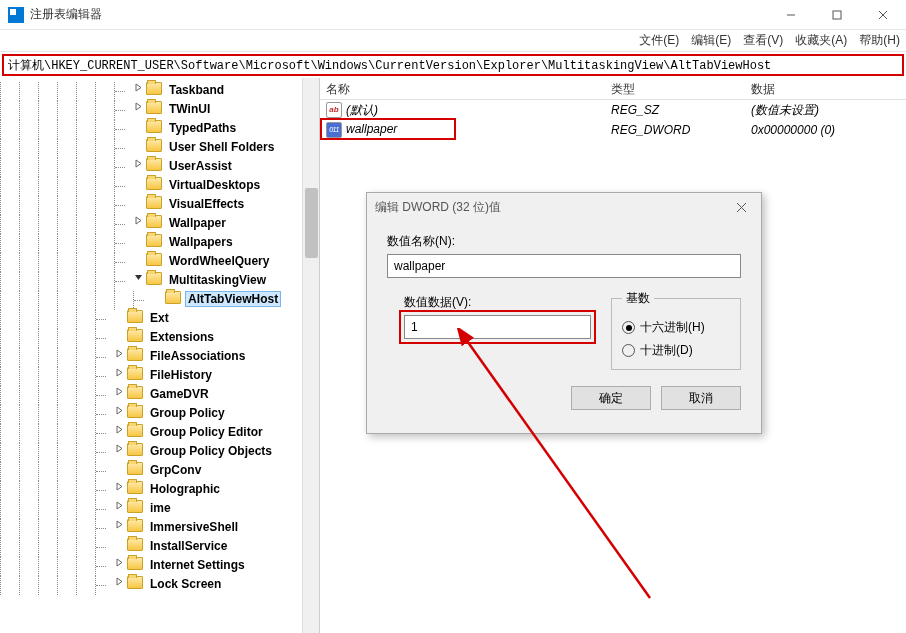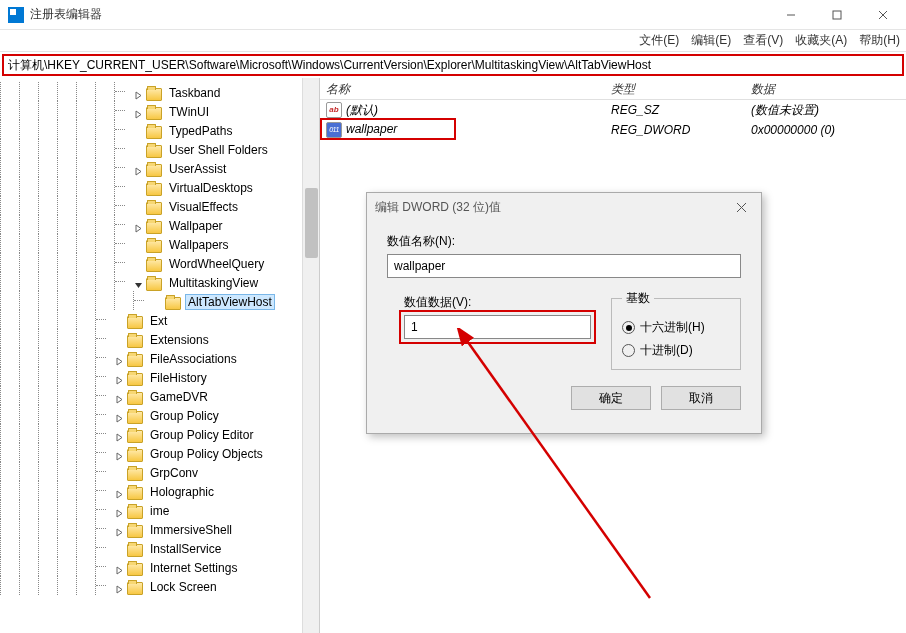--- a/index.html
+++ b/index.html
@@ -13,43 +13,43 @@
 .win-controls { display: flex; }
 .win-btn { width: 46px; height: 30px; display:flex; align-items:center; justify-content:center; color:#333; cursor:default; }
 .win-btn svg { stroke:#555; stroke-width:1; fill:none; }
 
 
 .menubar { height: 22px; display:flex; align-items:center; padding: 0 6px; gap: 12px; border-bottom:1px solid #e5e5e5;justify-content:flex-end; }
 .menubar span { color:#333; }
 
 
 .addressbar { height: 22px; border: 2px solid #d40000; margin: 2px; display:flex; align-items:center; padding: 0 4px; background:#fff; }
-.addr-text { white-space: nowrap; overflow:hidden; color:#000; }
+.addr-text { white-space: nowrap; overflow:hidden; color:#000;font-family:Liberation Mono, monospace; }
 
 
 .main { display:flex; height: calc(633px - 30px - 22px - 26px); }
 .tree-pane { width: 320px; border-right: 1px solid #ccc; overflow:hidden; position:relative; background:#fff; }
 .list-pane { flex:1; position:relative; background:#fff; }
 
 
 .tree { padding-top: 4px; }
-.tree-row { display:flex; align-items:flex-end; height: 19px; white-space:nowrap; }
+.tree-row { display:flex; align-items:flex-start; height: 19px; white-space:nowrap;font-weight:bold; }
 .indent { display:inline-block; width:19px; height:19px; border-left:1px dotted #888; position:relative; }
 .indent.last::after { content:""; position:absolute; top:9px; left:0; width:10px; border-top:1px dotted #888; }
 .chev { width:11px; height:11px; margin-right:2px; display:inline-flex; align-items:center; justify-content:center; }
 .chev svg { width:9px; height:9px; }
 .folder { width:16px; height:13px; background: linear-gradient(#ffe9a8,#f7c743); border:1px solid #c9a227; border-radius:1px; margin-right:4px; position:relative; }
 .folder::before { content:""; position:absolute; top:-3px; left:0; width:7px; height:3px; background:#f7d774; border:1px solid #c9a227; border-bottom:none; border-radius:1px 1px 0 0; }
 .tree-label { color:#000; padding: 1px 3px; }
 .tree-row.selected .tree-label { background:#cde8ff; border:1px solid #7ab7e8; padding:0 2px; }
 .tree-scroll { position:absolute; right:0; top:0; bottom:0; width:17px; background:#f0f0f0; border-left:1px solid #ddd; }
 .tree-thumb { position:absolute; top:110px; left:2px; width:13px; height:70px; background:#c1c1c1; border-radius:2px; }
 
 
-.list-header { display:flex; height:22px; border-bottom:1px solid #e0e0e0;font-style:italic; }
+.list-header { display:flex; height:22px; border-bottom:1px solid #e0e0e0; }
 .list-header .col { padding:3px 6px; color:#333; border-right:1px solid transparent; }
 .col-name { width:285px; }
 .col-type { width:140px; }
 .col-data { flex:1; }
 .list-rows { }
 .list-row { display:flex; height:20px; align-items:center; }
 .list-row .col { padding:1px 6px;font-style:italic; }
 .val-icon { width:16px; height:16px; margin-right:4px; display:inline-block; vertical-align:middle; border:1px solid #999; border-radius:2px; position:relative; font-size:8px; line-height:13px; text-align:center; }
 .val-icon.str { background:#fff; color:#c52b2b; }
 .val-icon.str::after { content:"ab"; font-weight:bold; }

